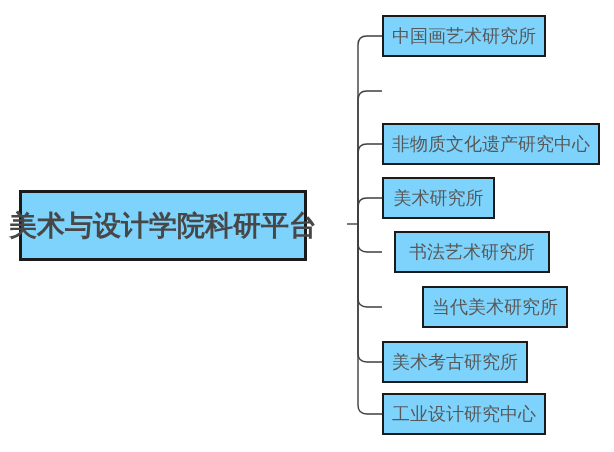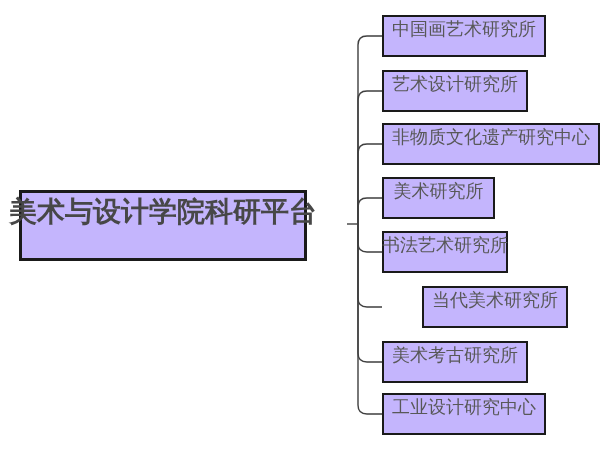--- a/index.html
+++ b/index.html
@@ -23,23 +23,23 @@
     height: 452px;
   }
   .connectors path {
     fill: none;
     stroke: #3f3f3f;
     stroke-width: 1.4;
   }
   .node {
     position: absolute;
     box-sizing: border-box;
-    background: #c4b5fd;
+    background: #7dd3fc;
     display: flex;
-    align-items: flex-start;
+    align-items: center;
     justify-content: center;
     white-space: nowrap;
   }
   .node.root {
     left: 19px;
     top: 190px;
     width: 288px;
     height: 71px;
     border: 3px solid #1a1a1a;
     font-size: 28px;
@@ -52,21 +52,21 @@
     height: 42px;
     border: 2.5px solid #1a1a1a;
     font-size: 18px;
     font-weight: normal;
     color: #585858;
   }
   .c1 { top: 15px;  width: 164px; }
   .c2 { top: 70px;  width: 146px; }
   .c3 { top: 123px; width: 218px; }
   .c4 { top: 177px; width: 113px; }
-  .c5 { top: 231px; width: 126px; }
+  .c5 { top: 231px; width: 156px; margin-left: 12px; }
   .c6 { top: 286px; width: 146px; margin-left: 40px; }
   .c7 { top: 341px; width: 146px; }
   .c8 { top: 393px; width: 164px; font-family: Liberation Mono, monospace; }
 </style>
 </head>
 <body>
 
 <div class="diagram">
 
   <svg class="connectors" viewBox="0 0 614 452" xmlns="http://www.w3.org/2000/svg">
@@ -81,23 +81,20 @@
     <path d="M358 224 V405 Q358 414 367 414 H382"></path>
   </svg>
 
   <div class="node root">
     <span>美术与设计学院科研平台</span>
   </div>
 
   <div class="node child c1">
     <span>中国画艺术研究所</span>
   </div>
-  <div class="node child c2">
-    <span>艺术设计研究所</span>
-  </div>
   <div class="node child c3">
     <span>非物质文化遗产研究中心</span>
   </div>
   <div class="node child c4">
     <span>美术研究所</span>
   </div>
   <div class="node child c5">
     <span>书法艺术研究所</span>
   </div>
   <div class="node child c6">

